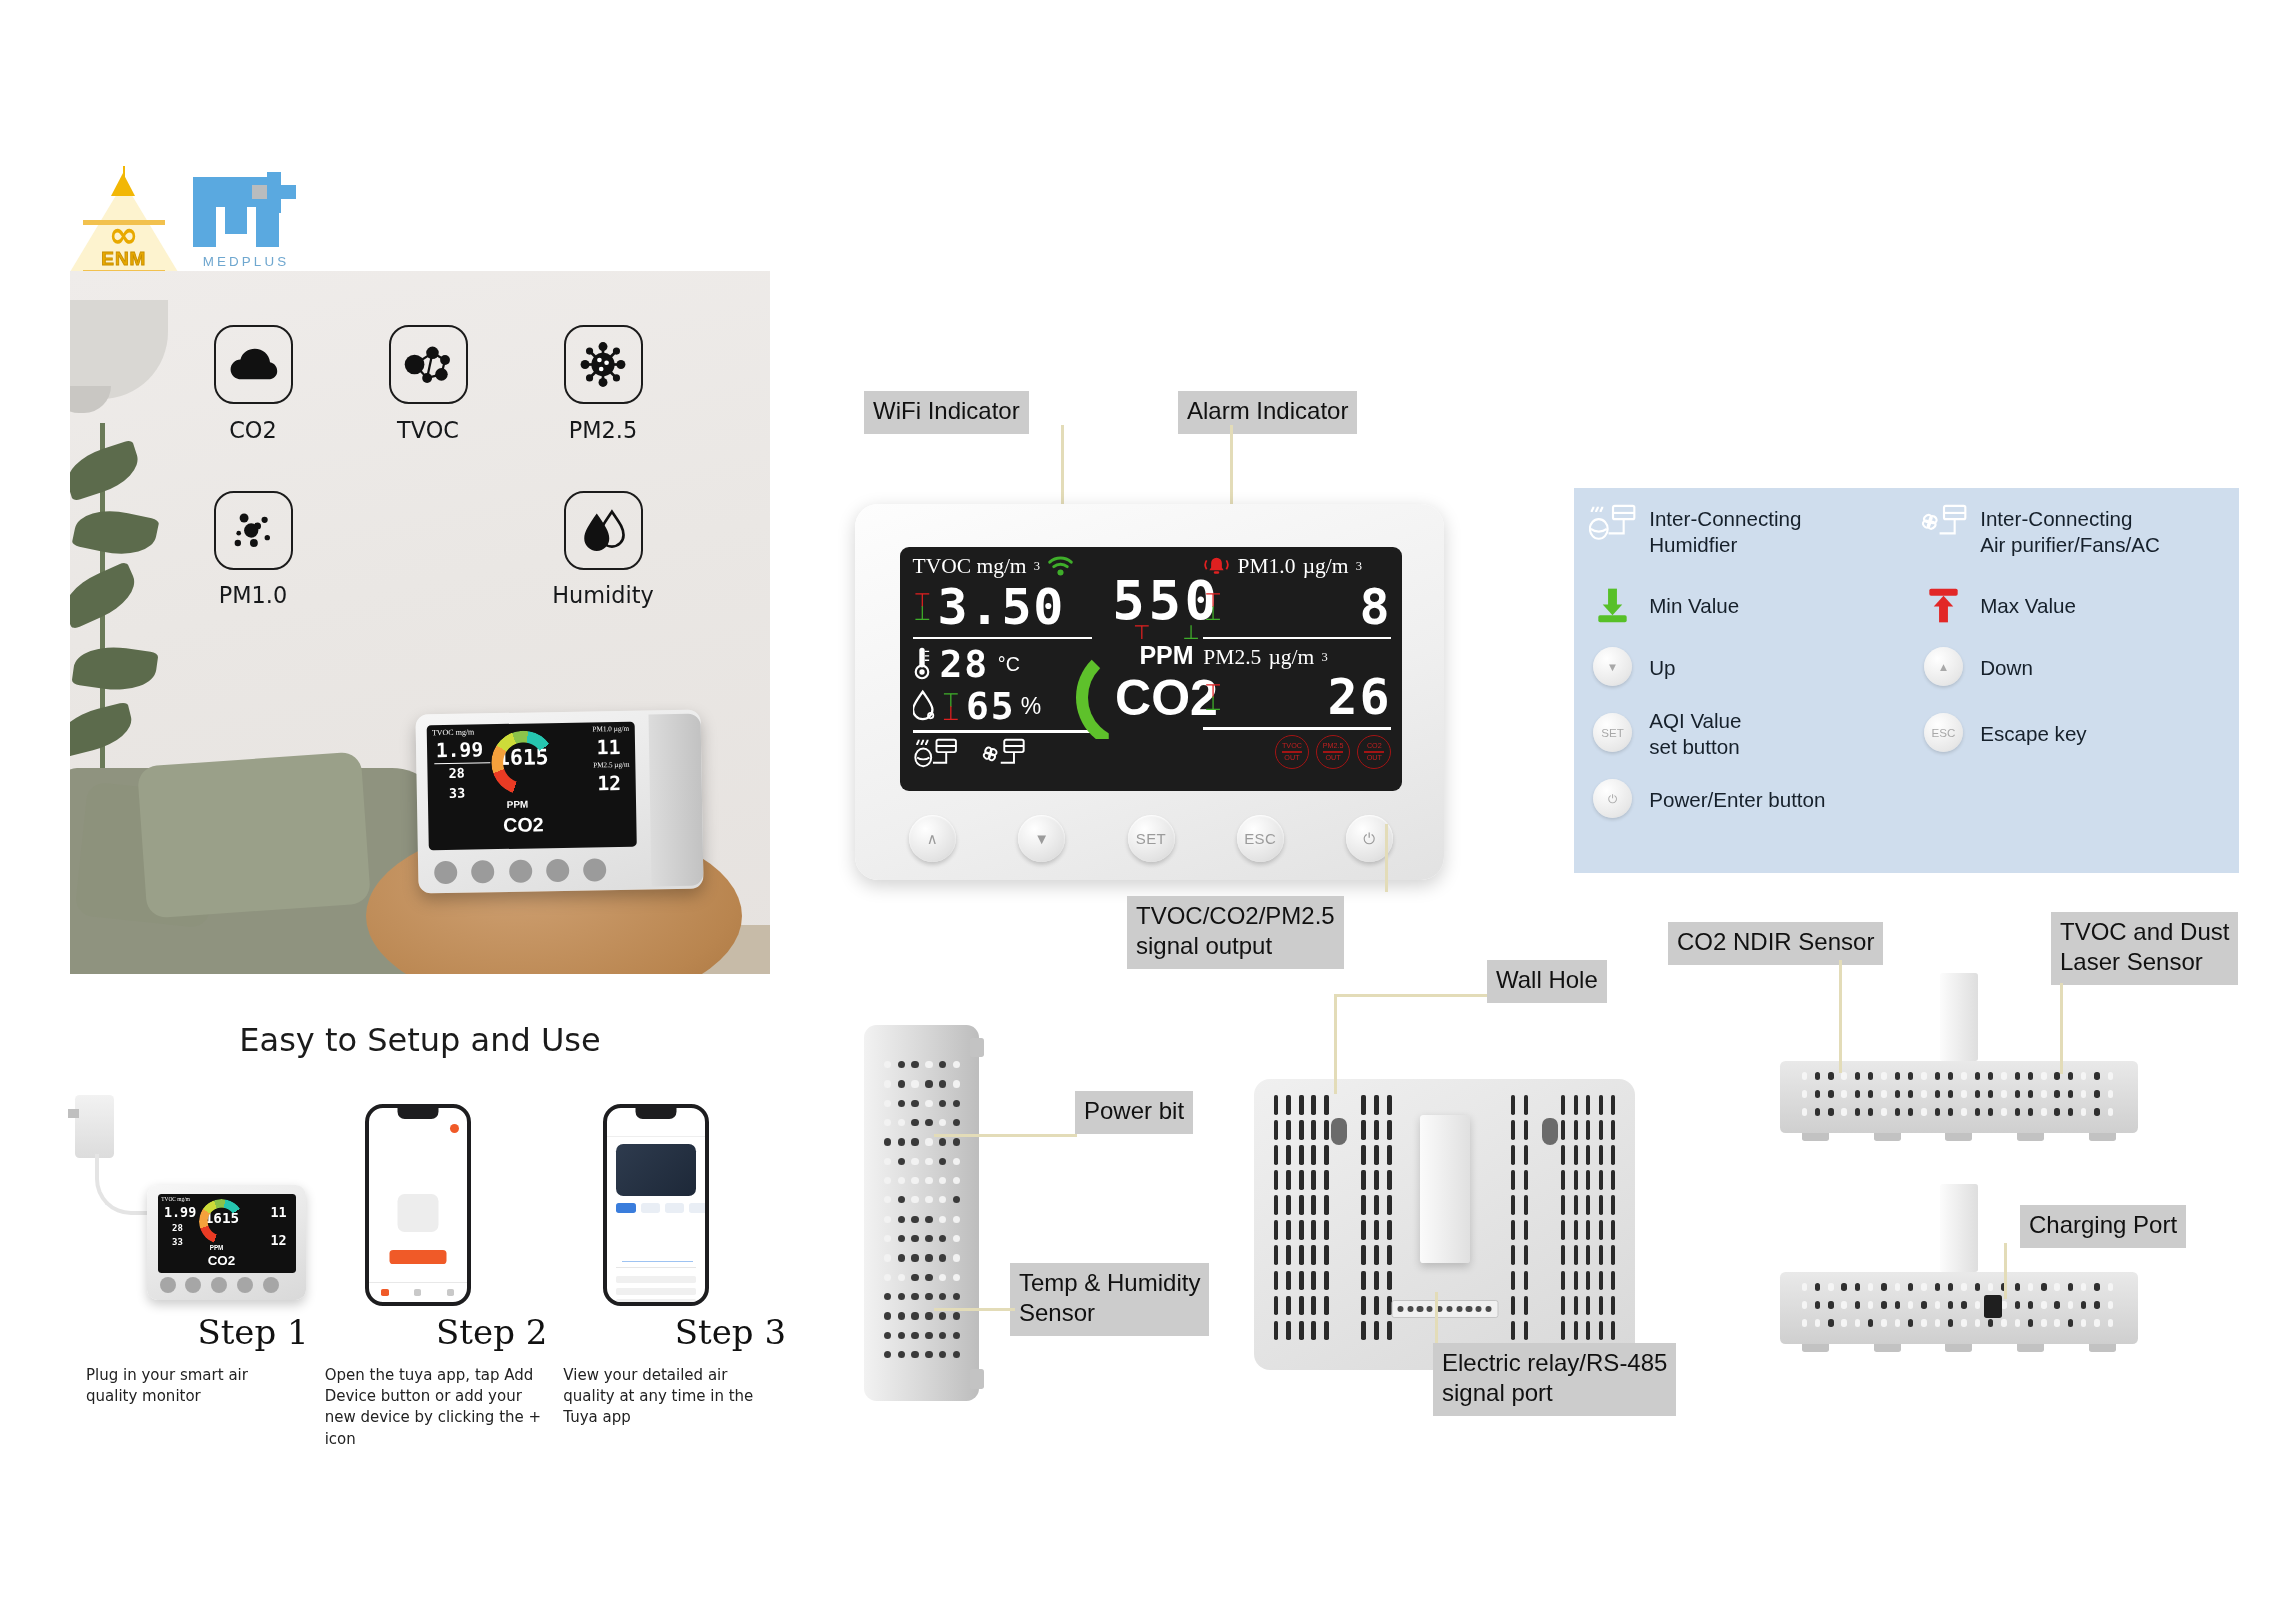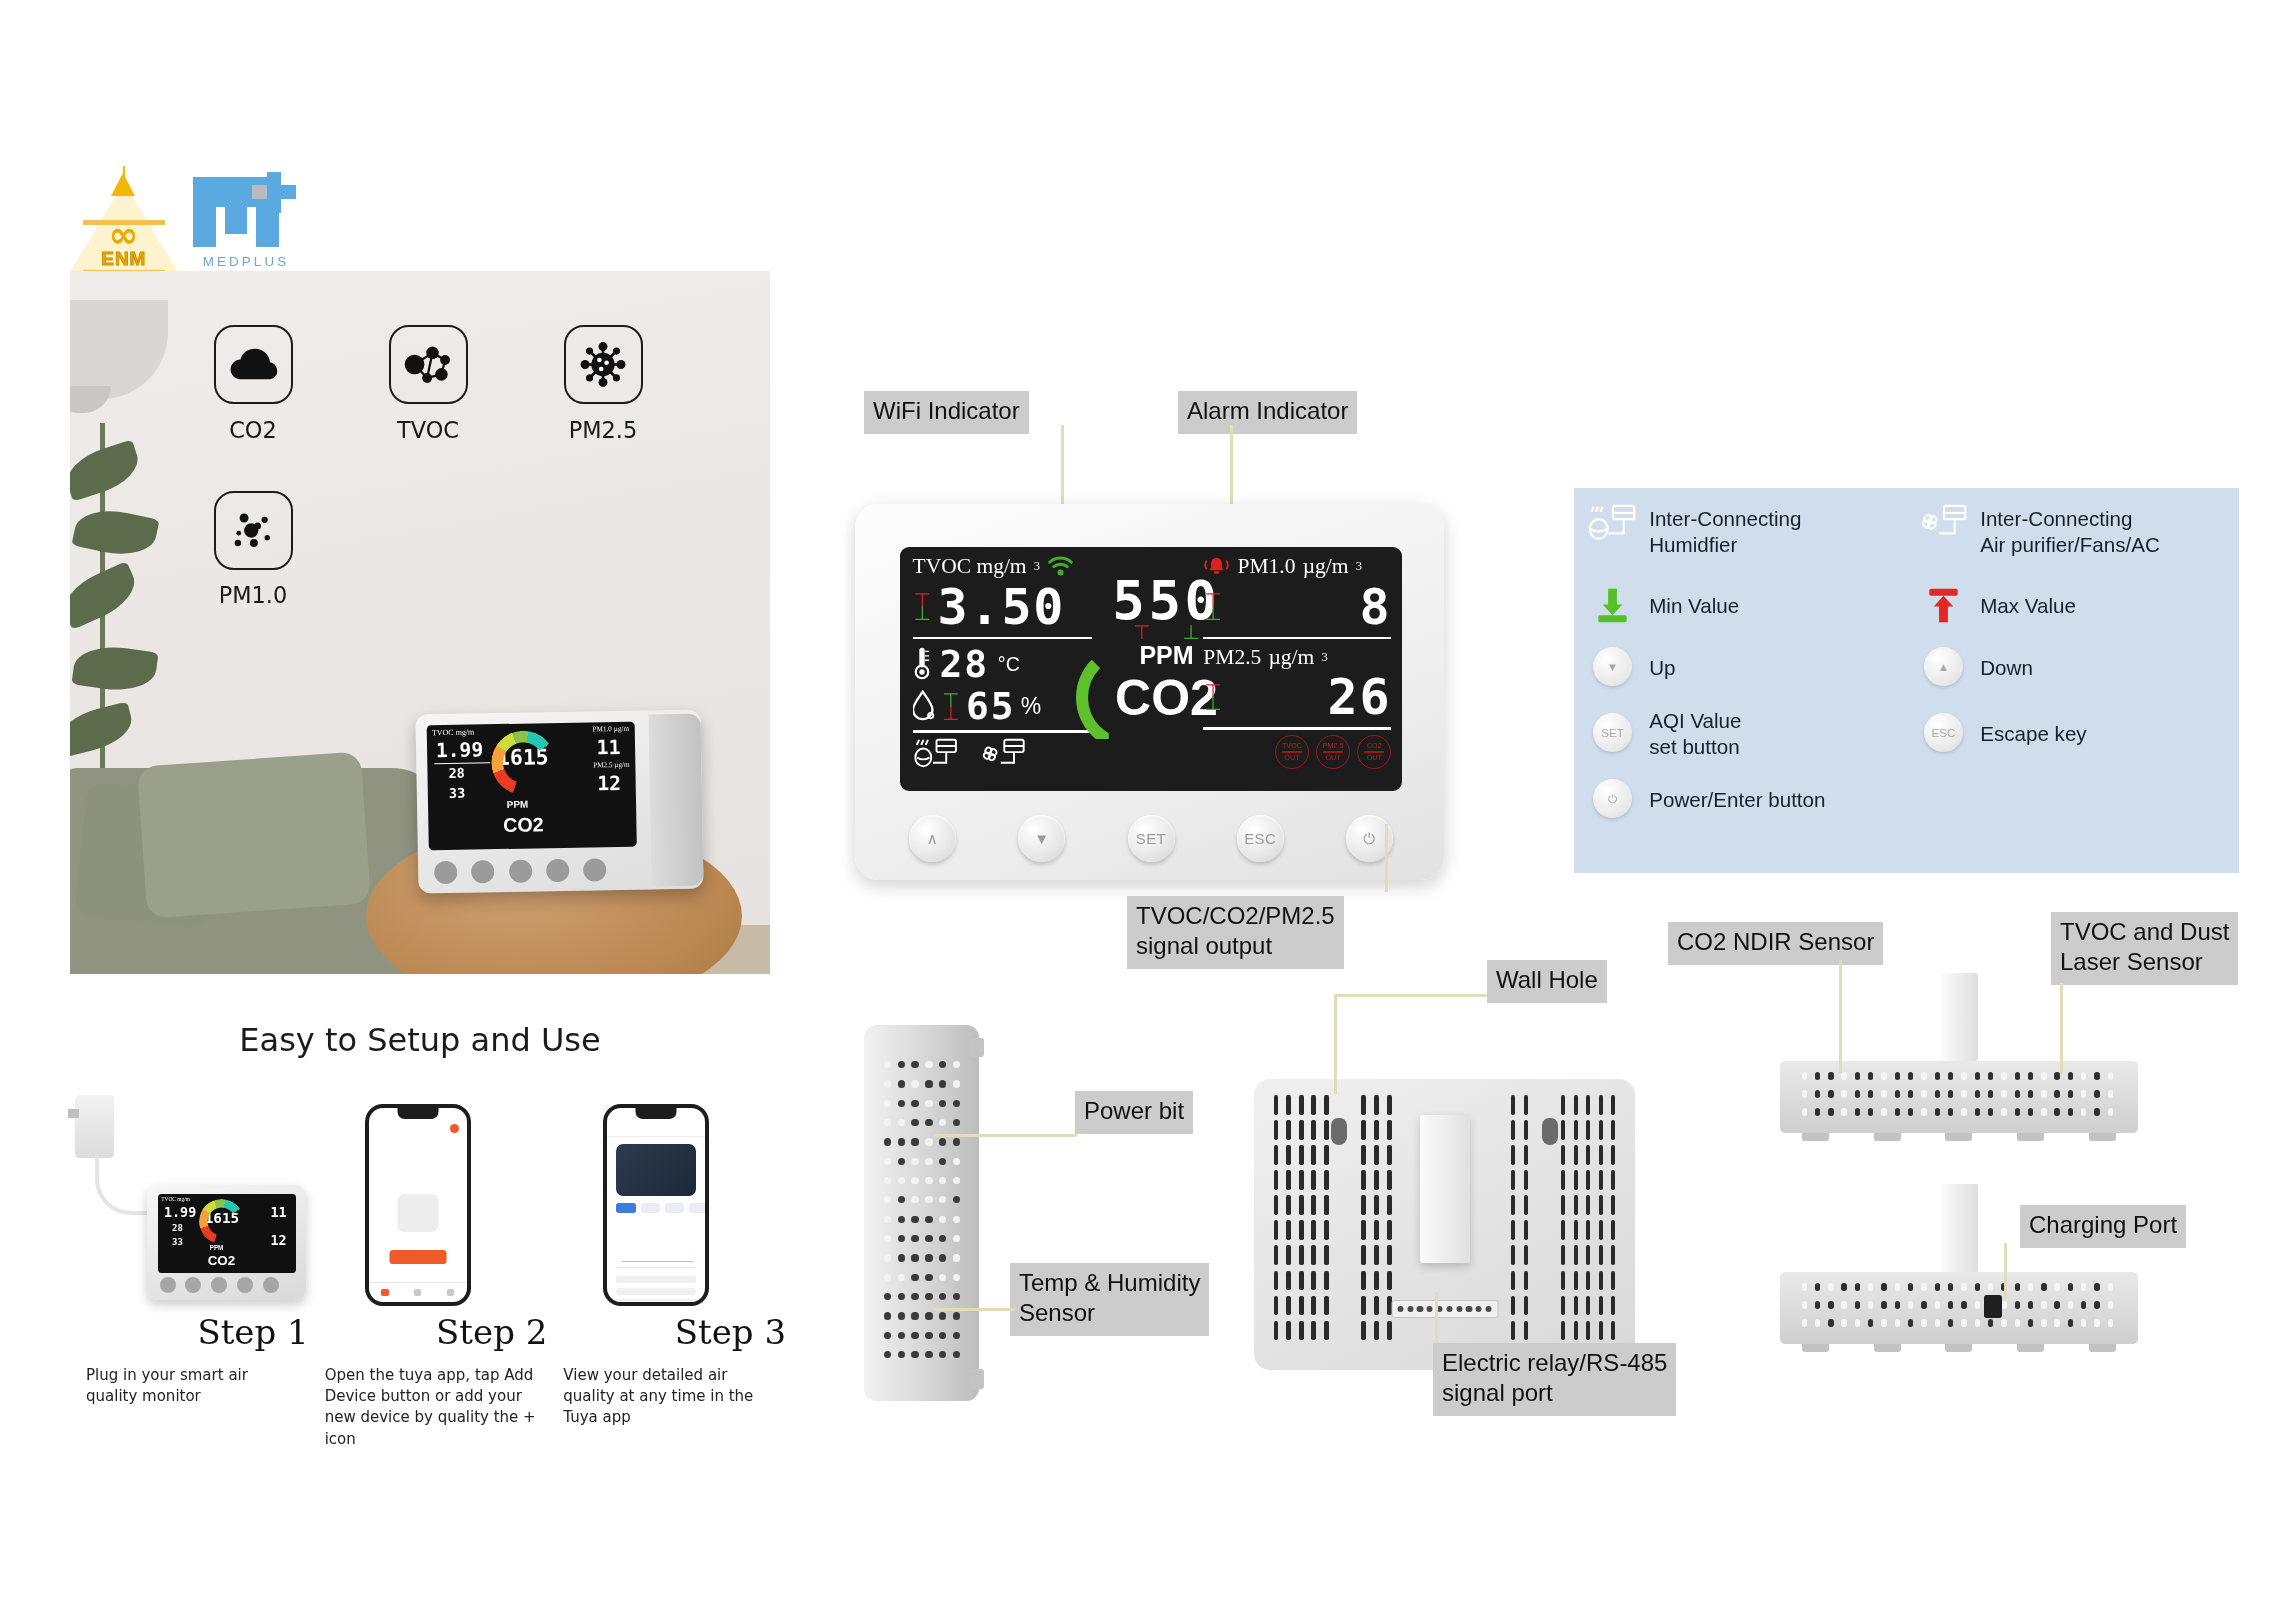--- a/index.html
+++ b/index.html
@@ -417,20 +417,29 @@
               <circle cx="26" cy="24" r="8" fill="#111"></circle>
                 <circle cx="33" cy="19" r="4" fill="#111"></circle>
               <circle cx="12" cy="27" r="2.6" fill="#111"></circle>
                 <circle cx="11" cy="38" r="3.6" fill="#111"></circle>
               <circle cx="29" cy="38" r="4.4" fill="#111"></circle>
                 <circle cx="44" cy="32" r="3" fill="#111"></circle>
             </svg>
           </div>
           <div class="feat-label">PM1.0</div>
         </div>
+        <div class="feature-cell">
+          <div class="feat-box">
+            <svg width="50" height="45" viewBox="0 0 56 50">
+              <path d="M38 4c8 12 13 18 13 26a13 13 0 0 1-26 0c0-8 5-14 13-26z" fill="none" stroke="#111" stroke-width="3"></path>
+              <path d="M21 6c9 13 14 20 14 28a14 14 0 0 1-28 0C7 26 12 19 21 6z" fill="#111"></path>
+            </svg>
+          </div>
+          <div class="feat-label">Humidity</div>
+        </div>
       </div>
     </div>
 
     <div class="mini-device">
       <div class="mini-body"></div>
       <div class="mini-vent"></div>
       <div class="mini-lcd">
         <div style="position:absolute;left:5.4px;top:3.6px;font-size:8px;color:#fff;font-family:'Liberation Serif',serif">TVOC mg/m</div>
         <div style="position:absolute;left:9px;top:14.3px;font-size:19.7px;font-weight:bold;color:#fff;font-family:'DejaVu Sans Mono',monospace">1.99</div>
         <div style="position:absolute;left:7.2px;top:38px;width:56px;height:1.8px;background:#fff"></div>
@@ -513,21 +522,21 @@
             <div class="ph-tab">
                 <div class="ph-tabicon"></div>
               </div>
           </div>
         </div>
       </div>
       <div class="step-name">Step 2</div>
       <div class="step-desc">Open the tuya app, tap
 Add Device button or
 add your new device by
-quality the + icon</div>
+clicking the + icon</div>
     </div>
 
     <div class="step step3">
       <div class="step-visual">
         <div class="phone">
           <div class="phone-notch"></div>
           <div class="ph-hdr"></div>
           <div class="ph-card"></div>
           <div class="ph-chips">
             <div class="ph-chip on"></div>

